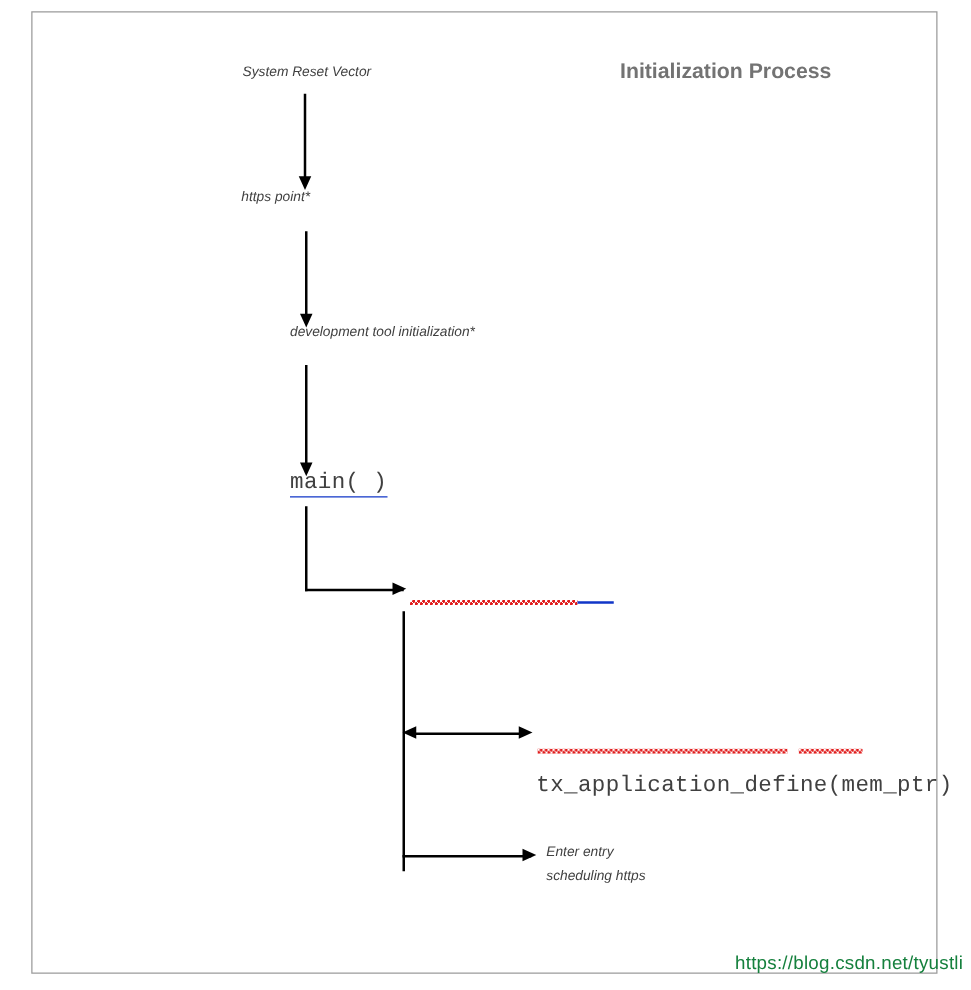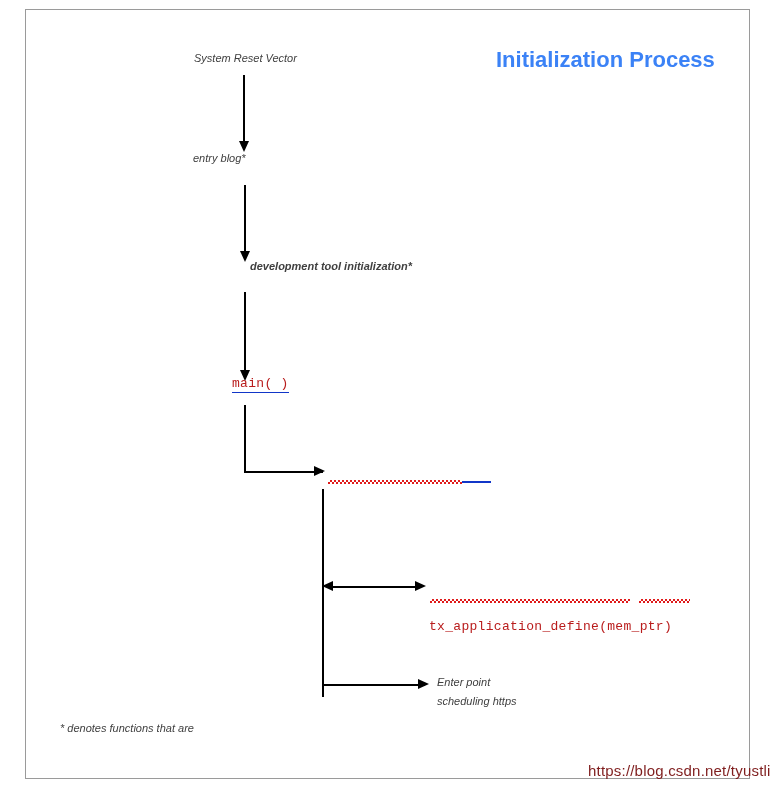--- a/index.html
+++ b/index.html
@@ -35,29 +35,29 @@
     font-style: italic;
     font-size: 11px;
     color: #404040;
     line-height: 1.28;
   }
   .title {
     position: absolute;
     white-space: nowrap;
     font-family: "Liberation Sans", sans-serif;
     font-weight: bold;
-    font-size: 22px;
-    color: #3b82f6;
+    font-size: 17px;
+    color: #737373;
   }
   .code {
     position: absolute;
     white-space: pre;
     font-family: "Liberation Mono", monospace;
-    font-size: 13px;
-    color: #b91c1c;
+    font-size: 18px;
+    color: #404040;
     letter-spacing: 0.3px;
   }
   .blue-ul {
     border-bottom: 1.5px solid #1136c8;
     padding-bottom: 1px;
   }
   
   .redsquig {
     position: absolute;
     height: 4px;
@@ -101,46 +101,46 @@
     border-right: 11px solid #000000;
   }
 
   
   #watermark {
     position: absolute;
     left: 588px;
     top: 762px;
     font-family: "Liberation Sans", sans-serif;
     font-size: 15px;
-    color: #7f1d1d;
+    color: #15803d;
     white-space: nowrap;
     letter-spacing: 0.2px;
     user-select: none;
   }
 </style>
 </head>
 <body>
 
 <div id="page">
 
   <div id="figure-frame">
 
     <div class="title" style="left:470px; top:37px;">Initialization Process</div>
 
     <div class="lbl" style="left:168px; top:41px;">System Reset Vector</div>
 
     <div class="vline" style="left:217px; top:65px; height:68px;"></div>
     <div class="arrow-down" style="left:213px; top:131px;"></div>
 
-    <div class="lbl" style="left:167px; top:141px;">entry blog*</div>
+    <div class="lbl" style="left:167px; top:141px;">https point*</div>
 
     <div class="vline" style="left:218px; top:175px; height:68px;"></div>
     <div class="arrow-down" style="left:214px; top:241px;"></div>
 
-    <div class="lbl" style="left:224px; top:249px;font-weight:bold;">development tool initialization*</div>
+    <div class="lbl" style="left:206px; top:249px;">development tool initialization*</div>
 
     <div class="vline" style="left:218px; top:282px; height:80px;"></div>
     <div class="arrow-down" style="left:214px; top:360px;"></div>
 
     <div class="code blue-ul" style="left:206px; top:366px;">main( )</div>
 
     <div class="vline" style="left:218px; top:395px; height:68px;"></div>
     <div class="hline" style="left:218px; top:461px; width:79px;"></div>
     <div class="arrow-right" style="left:288px; top:456px;"></div>
 
@@ -153,22 +153,21 @@
     <div class="arrow-left" style="left:296px; top:571px;"></div>
     <div class="arrow-right" style="left:389px; top:571px;"></div>
 
     <div class="code" style="left:403px; top:569px;margin-top:40px;">tx_application_define(mem_ptr)</div>
     <div class="redsquig" style="left:404px; top:589px; width:200px;"></div>
     <div class="redsquig" style="left:613px; top:589px; width:51px;"></div>
 
     <div class="hline" style="left:296px; top:674px; width:103px;"></div>
     <div class="arrow-right" style="left:392px; top:669px;"></div>
 
-    <div class="lbl" style="left:411px; top:665px;">Enter point</div>
+    <div class="lbl" style="left:411px; top:665px;">Enter entry</div>
     <div class="lbl" style="left:411px; top:684px;">scheduling https</div>
 
-    <div class="lbl" style="left:34px; top:711px;">* denotes functions that are</div>
 
   </div>
 
   <div id="watermark">https://blog.csdn.net/tyustli</div>
 
 </div>
 
 </body></html>

